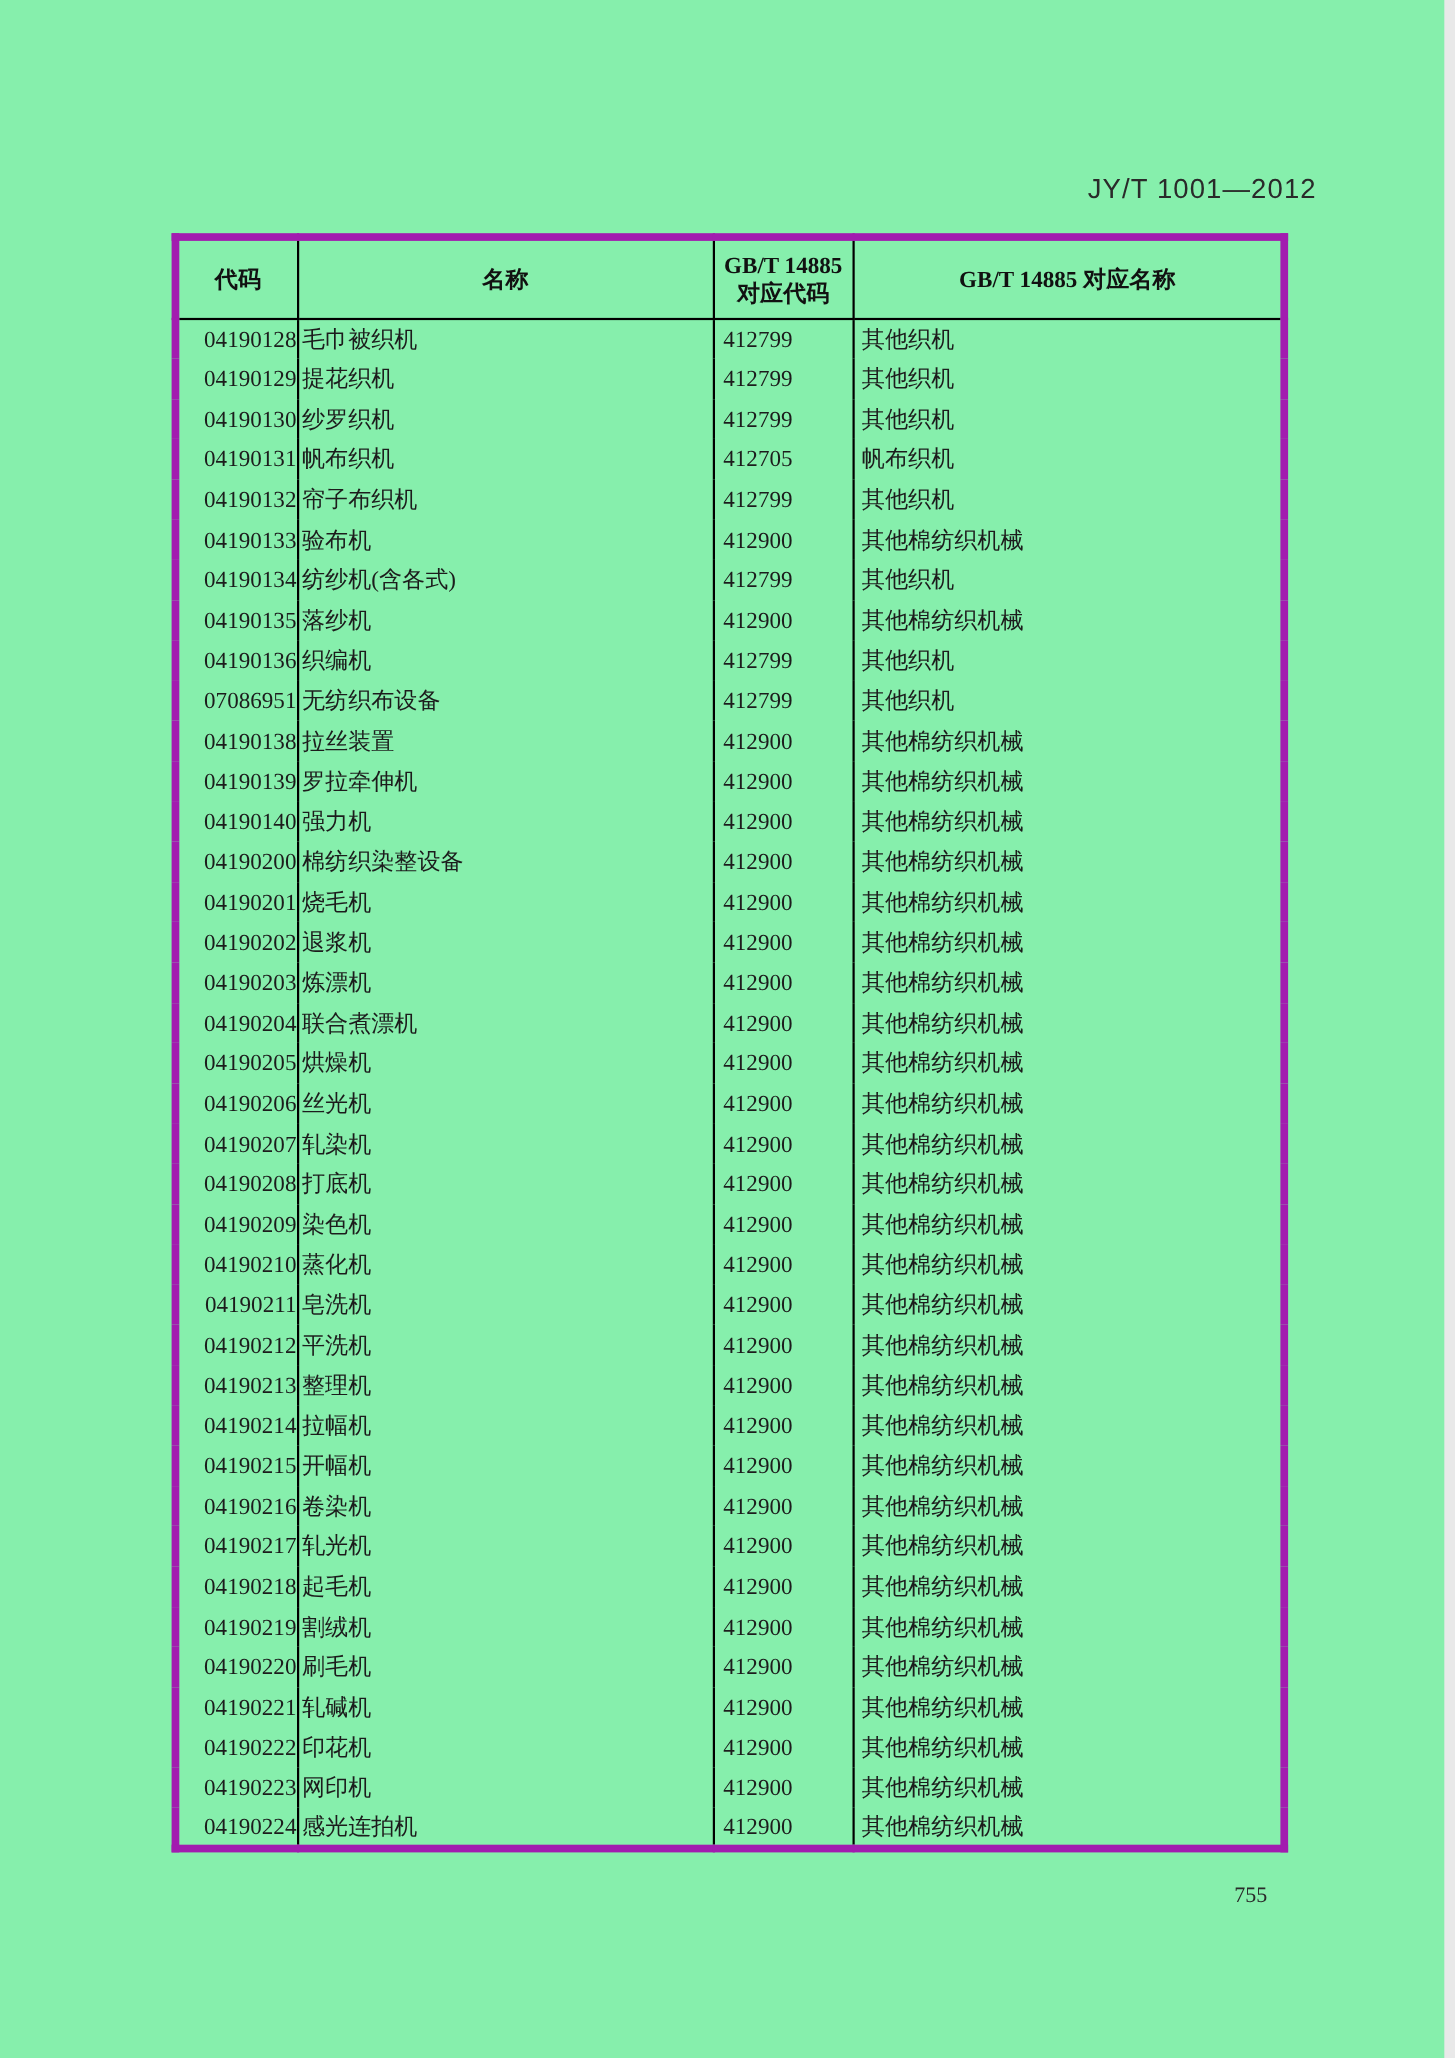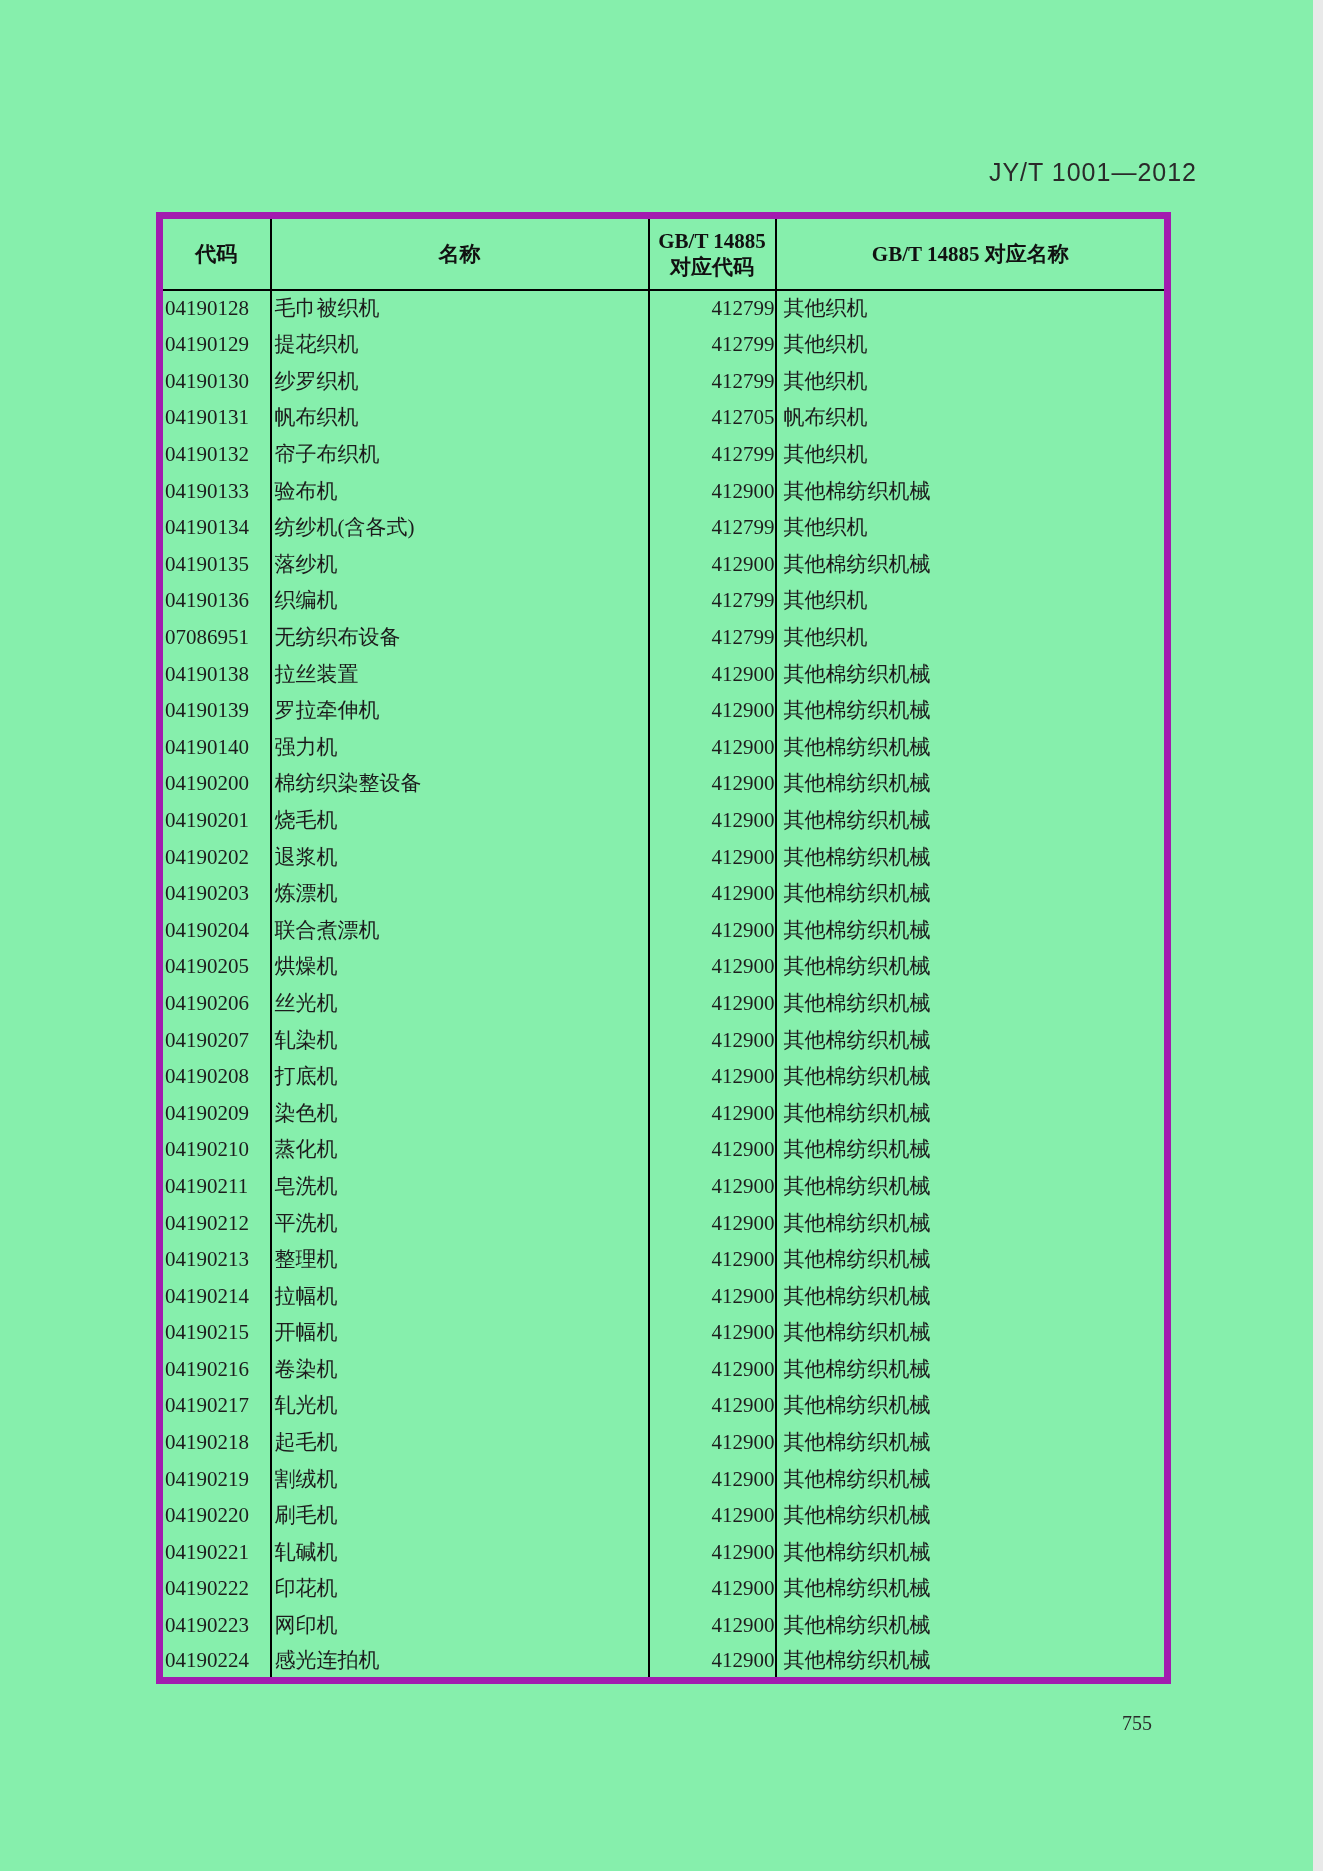--- a/index.html
+++ b/index.html
@@ -48,23 +48,23 @@
   }
   table.doc-table thead tr { height: 74px; }
   table.doc-table thead th {
     border-bottom: 2px solid #000;
     font-weight: 700;
     text-align: center;
     color: #111;
   }
   .hline { display: block; }
   table.doc-table tbody tr { height: 36.6px; }
-  table.doc-table tbody td.c1 { padding-left: 2px;  text-align: left; }
+  table.doc-table tbody td.c1 { padding-left: 2px;  text-align: right; }
   table.doc-table tbody td.c2 { padding-left: 3px;  text-align: left; }
-  table.doc-table tbody td.c3 { padding-left: 8px;  text-align: right; }
+  table.doc-table tbody td.c3 { padding-left: 8px;  text-align: left; }
   table.doc-table tbody td.c4 { padding-left: 7px;  text-align: left; }
   .page-number {
     position: absolute;
     top: 1712px;
     left: 1122px;
     width: 60px;
     text-align: left;
     font-size: 20px;
     color: #2a2a2a;
   }

